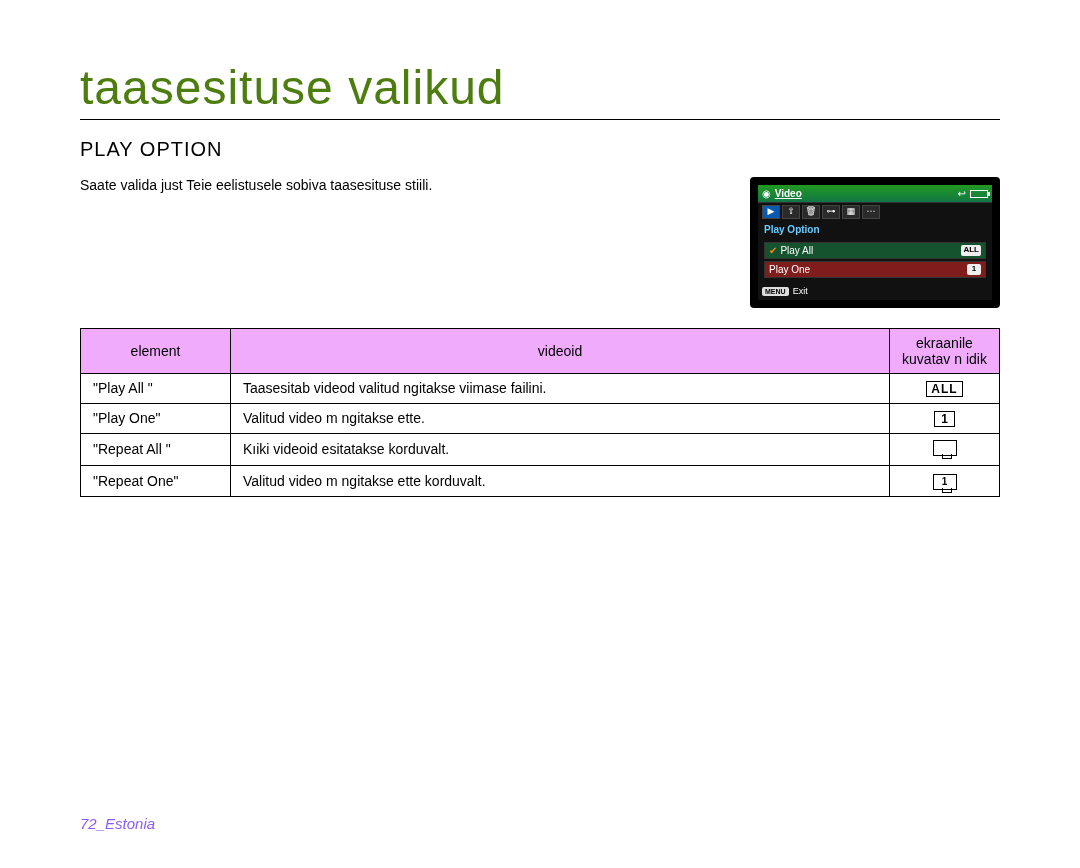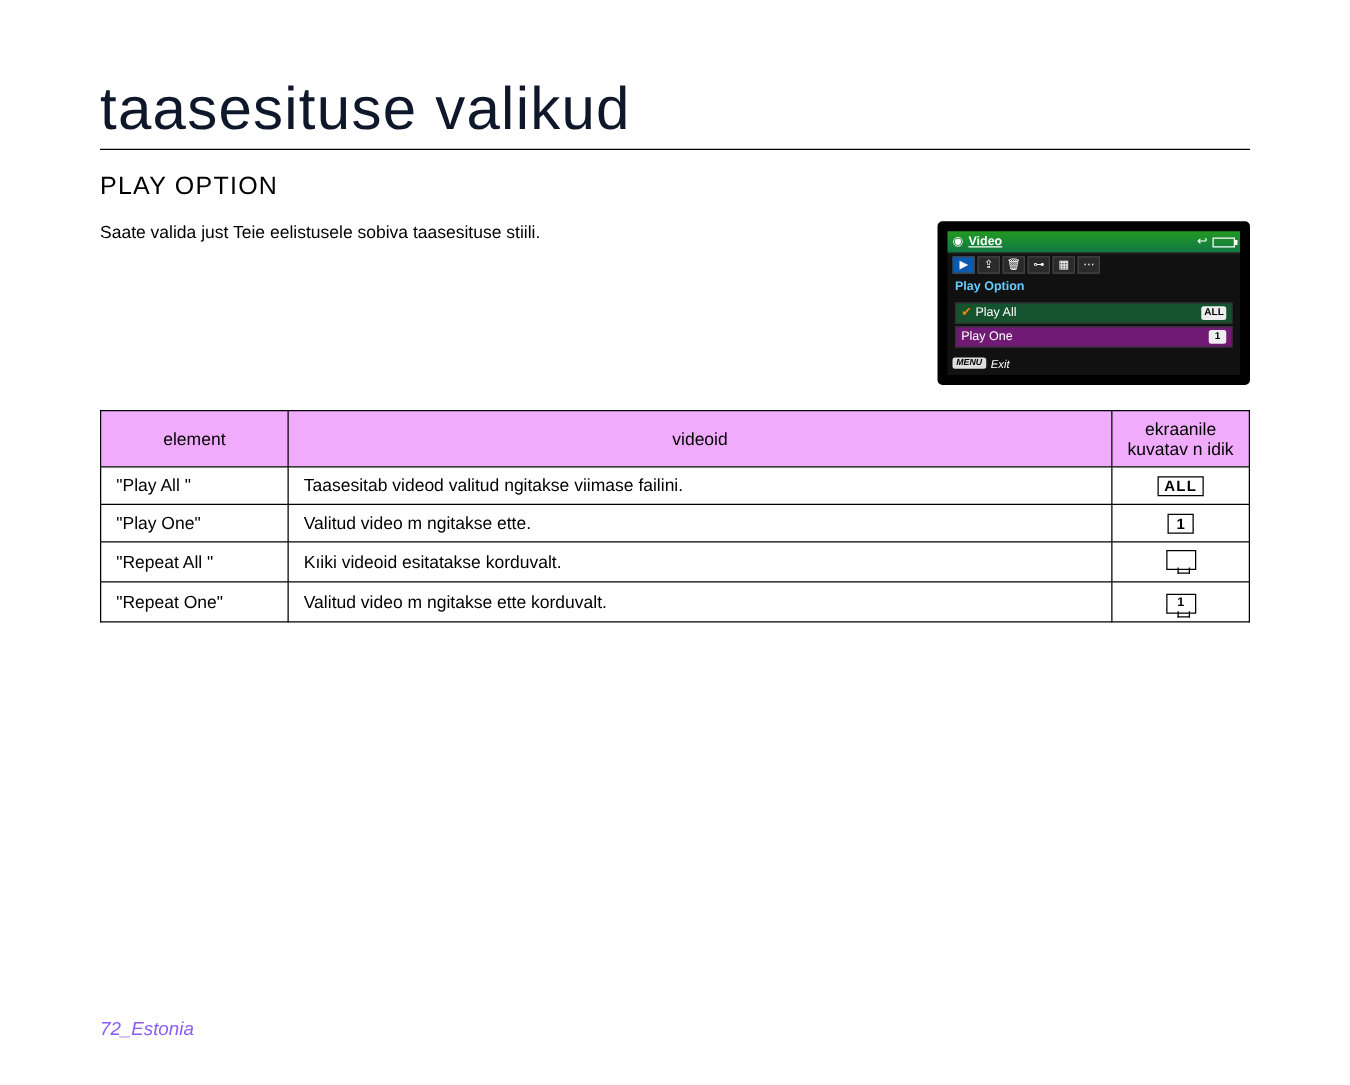--- a/index.html
+++ b/index.html
@@ -9,21 +9,21 @@
     color: #000;
     width: 1080px;
     height: 868px;
     position: relative;
     padding: 60px 80px 0 80px;
   }
   .title {
     font-size: 48px;
     font-weight: 300;
     letter-spacing: 1px;
-    color: #0f172a;
+    color: #4d7c0f;
     border-bottom: 1px solid #000;
     padding-bottom: 4px;
     margin-bottom: 18px;
     font-family: "Segoe UI Light", "Helvetica Neue", Arial, sans-serif;
   }
   .heading {
     font-size: 20px;
     letter-spacing: 1px;
     margin-bottom: 16px;
   }
@@ -70,31 +70,31 @@
   }
   .ds-tab.play { background:#0a5bb0; color:#fff; }
   .ds-poption {
     color:#6cf; font-weight:bold; padding:2px 6px; background:#111;
   }
   .ds-list {
     background:#111; padding:4px 6px;
   }
   .ds-item {
     display:flex; justify-content:space-between; align-items:center;
-    background:#701a75; margin-bottom:2px; padding:1px 4px; border:1px solid #333;
+    background:#7f1d1d; margin-bottom:2px; padding:1px 4px; border:1px solid #333;
   }
   .ds-item.active { background:#14532d; }
   .ds-item .check { color:#f80; margin-right:3px; }
   .ds-item .badge {
     background:#eee; color:#000; font-size:8px; padding:0 2px; border-radius:2px; font-weight:bold;
     min-width:14px; text-align:center;
   }
   .ds-footer {
-    display:flex; align-items:flex-start; gap:4px;
-    background:#111; padding:2px 4px; font-size:9px;font-style:italic;
+    display:flex; align-items:center; gap:4px;
+    background:#111; padding:2px 4px; font-size:9px;
   }
   .ds-footer .menu-btn {
     background:#ddd; color:#000; font-size:7px; padding:0 3px; border-radius:2px; font-weight:bold;
   }
 
   table.options {
     width: 100%;
     border-collapse: collapse;
     font-size: 14px;
   }

